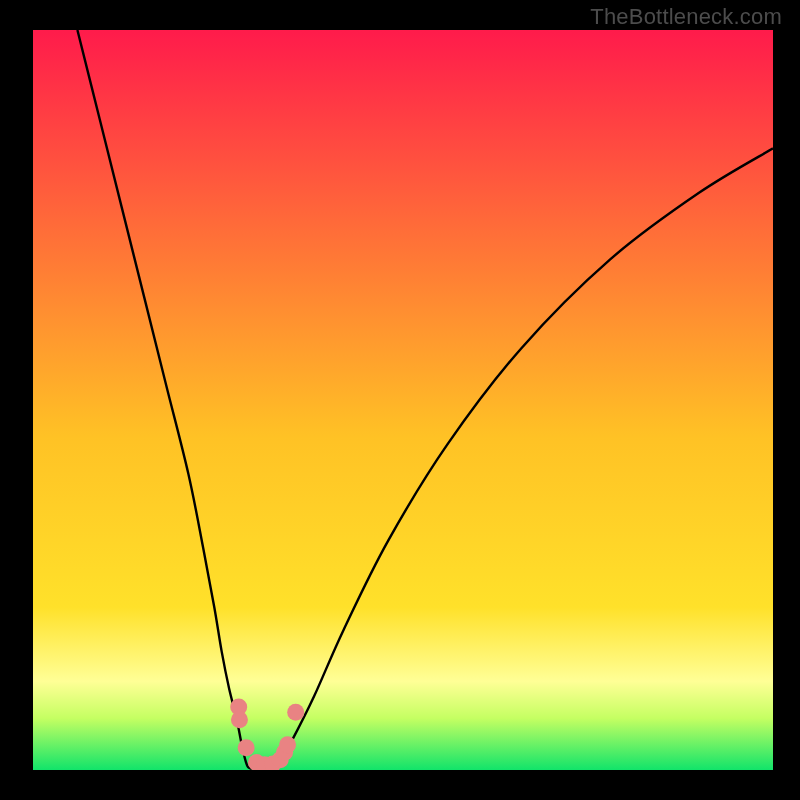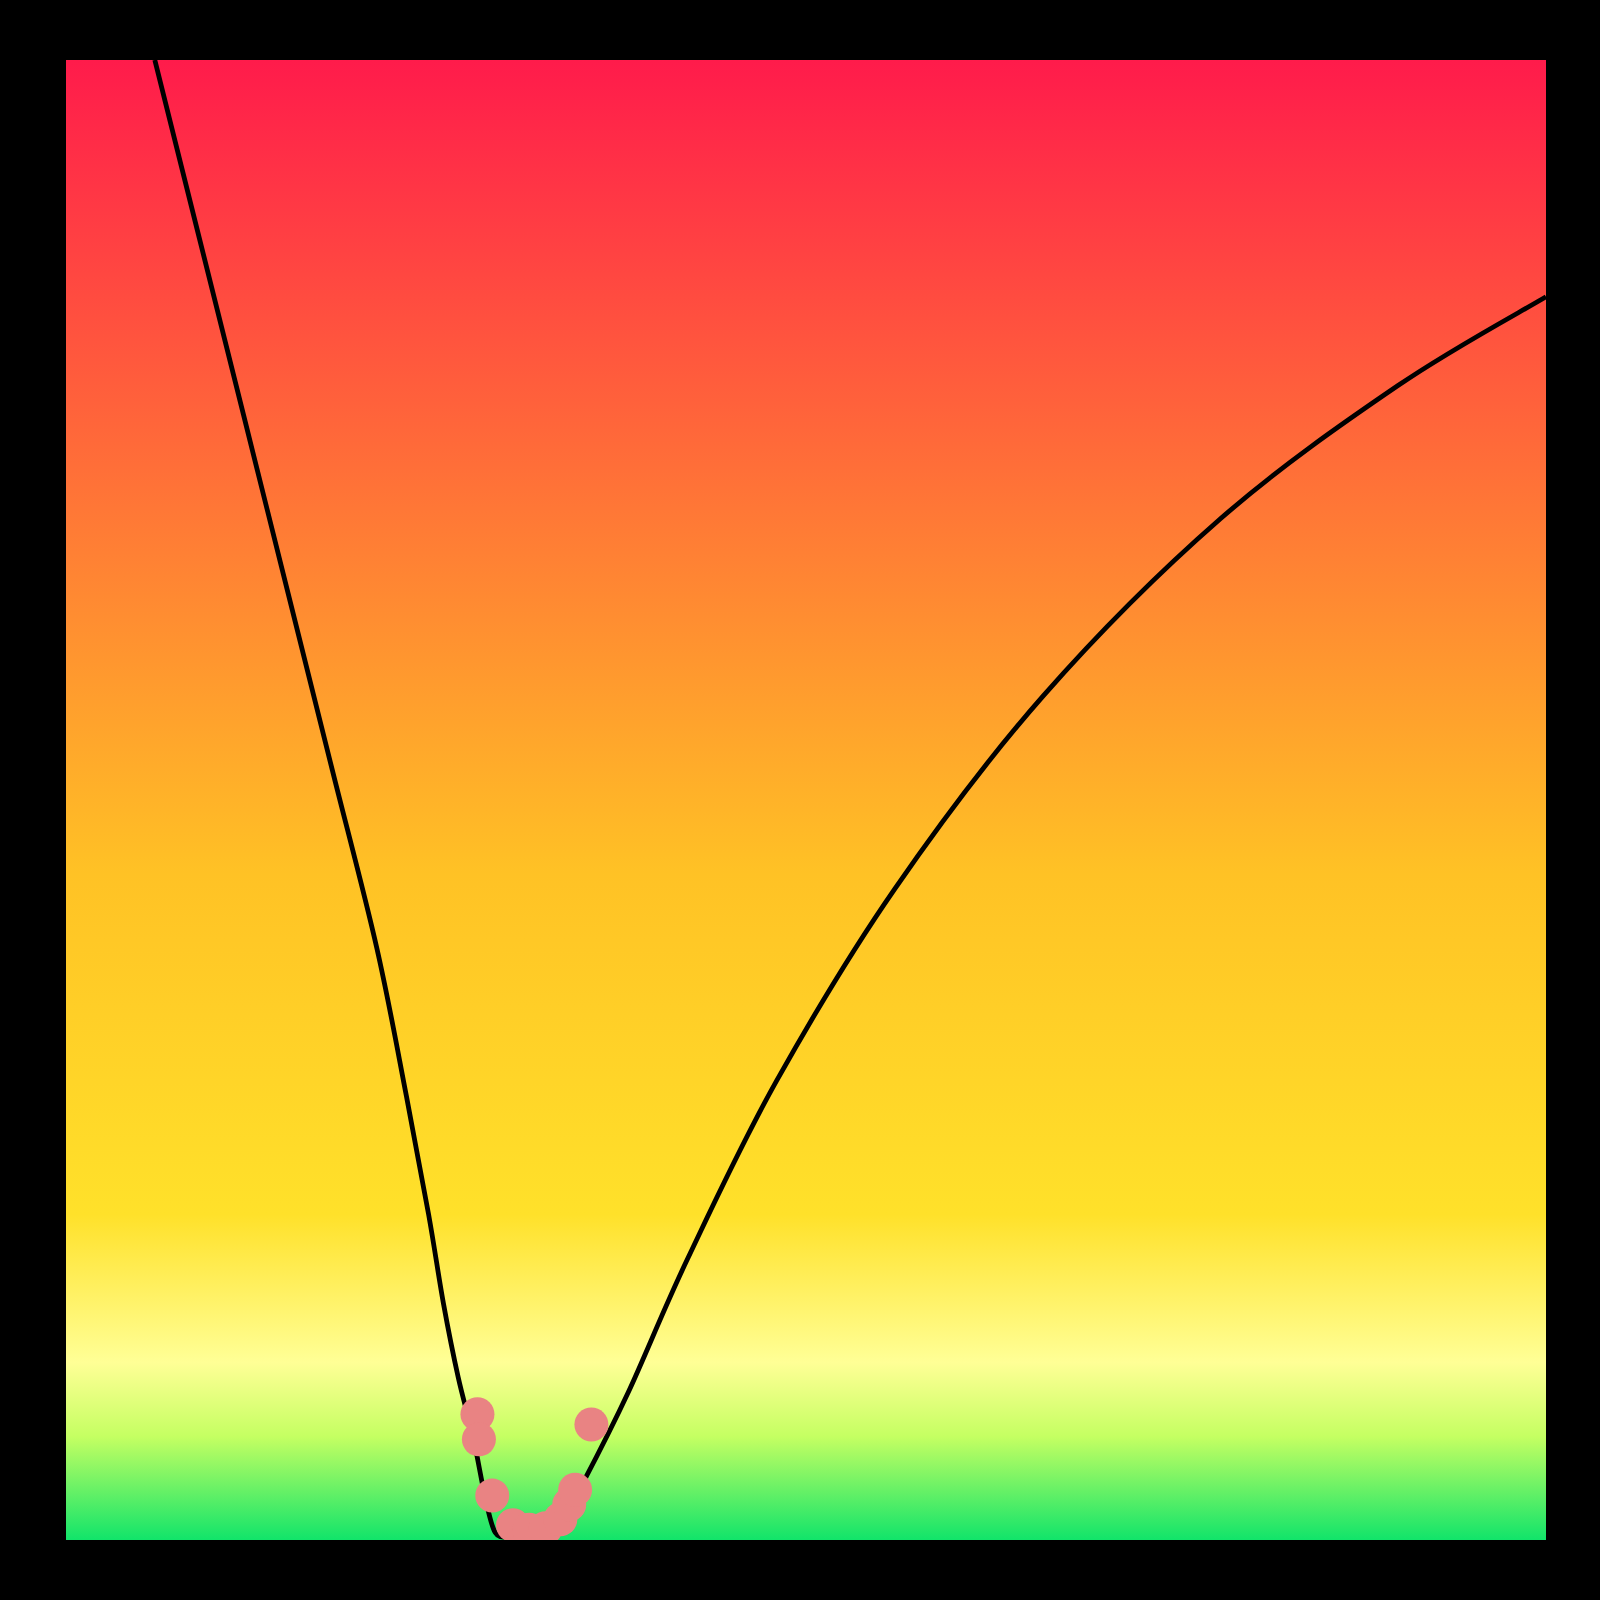--- a/index.html
+++ b/index.html
@@ -5,20 +5,21 @@
   html,body{margin:0;padding:0;width:800px;height:800px;background:#000;overflow:hidden;font-family:Arial,Helvetica,sans-serif}
   .frame{position:absolute;left:0;top:0;width:800px;height:800px;background:#000}
   .plot{position:absolute;left:33px;top:30px;width:740px;height:740px}
   .watermark{position:absolute;top:4px;right:18px;color:#4c4c4c;font-size:22px;font-weight:400;letter-spacing:.2px}
   svg{display:block}
 </style>
 </head>
 <body>
 
 <div class="frame">
+  <div class="watermark">TheBottleneck.com</div>
   <div class="plot">
     <svg id="svg" width="740" height="740" viewBox="0 0 740 740">
       <defs>
         <linearGradient id="bg" x1="0" y1="0" x2="0" y2="1">
           <stop id="g0" offset="0%" stop-color="#ff1b4b"></stop>
           <stop id="g1" offset="55%" stop-color="#ffc225"></stop>
           <stop id="g2" offset="78%" stop-color="#ffe12a"></stop>
           <stop id="g3" offset="88%" stop-color="#ffff96"></stop>
           <stop id="g4" offset="93%" stop-color="#c5ff62"></stop>
           <stop id="g5" offset="100%" stop-color="#11e46a"></stop>

